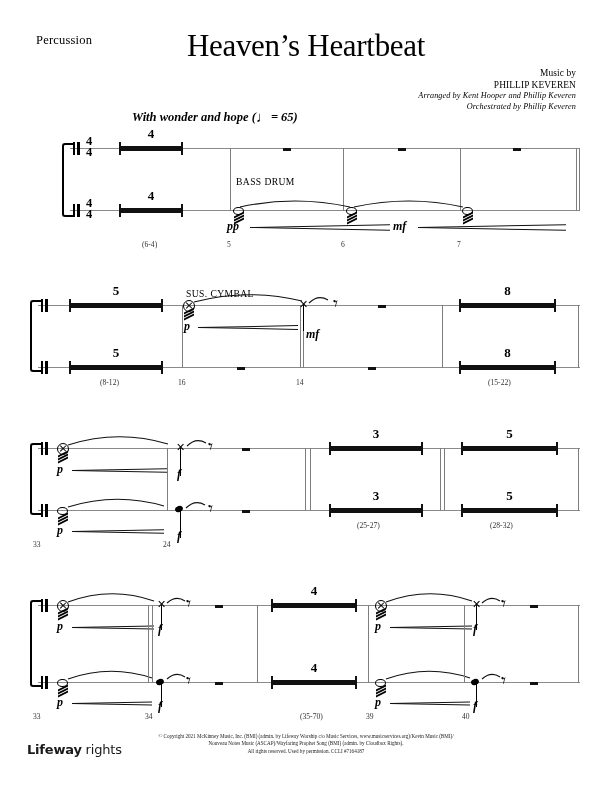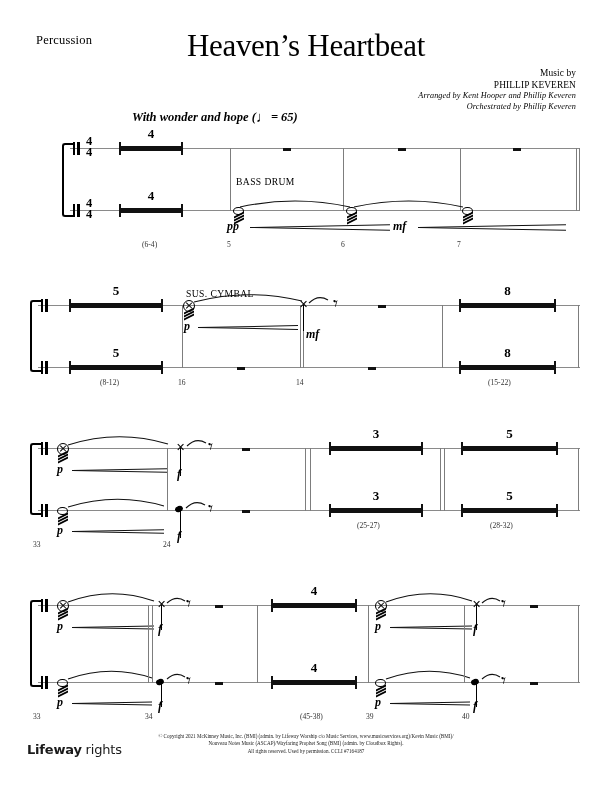--- a/index.html
+++ b/index.html
@@ -696,21 +696,21 @@
     <div class="qrest" style="left:501px; top:671px;">𝄾</div>
     <div class="dyn" style="left:473px; top:700px;">f</div>
 
     <div class="whole-rest" style="left:530px; top:605px;"></div>
     <div class="whole-rest" style="left:530px; top:682px;"></div>
 
     <div class="barline" style="left:578px; top:605px; height:78px;"></div>
 
     <div class="measnum" style="left:33px; top:712px;">33</div>
     <div class="measnum" style="left:145px; top:712px;">34</div>
-    <div class="measnum" style="left:300px; top:712px;">(45-38)</div>
+    <div class="measnum" style="left:300px; top:712px;">(35-70)</div>
     <div class="measnum" style="left:366px; top:712px;">39</div>
     <div class="measnum" style="left:462px; top:712px;">40</div>
   </div>
 
   <div class="copyright">
     <div>© Copyright 2021 McKinney Music, Inc. (BMI) (admin. by Lifeway Worship c/o Music Services, www.musicservices.org)/Kevin Music (BMI)/</div>
     <div>Nouveau Notes Music (ASCAP)/Wayfaring Prophet Song (BMI) (admin. by Cloudbox Rights).</div>
     <div>All rights reserved. Used by permission. CCLI #7164187</div>
   </div>
 

